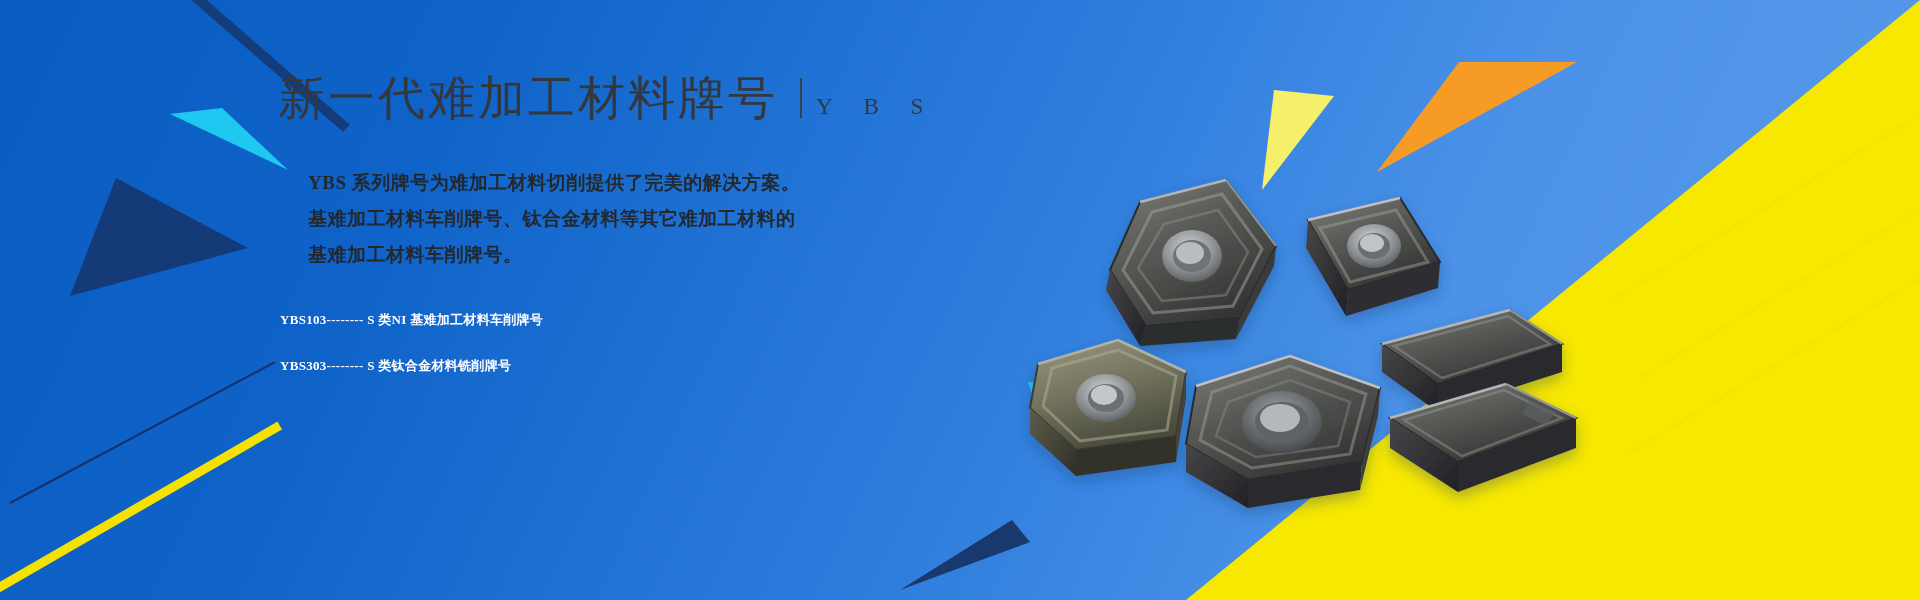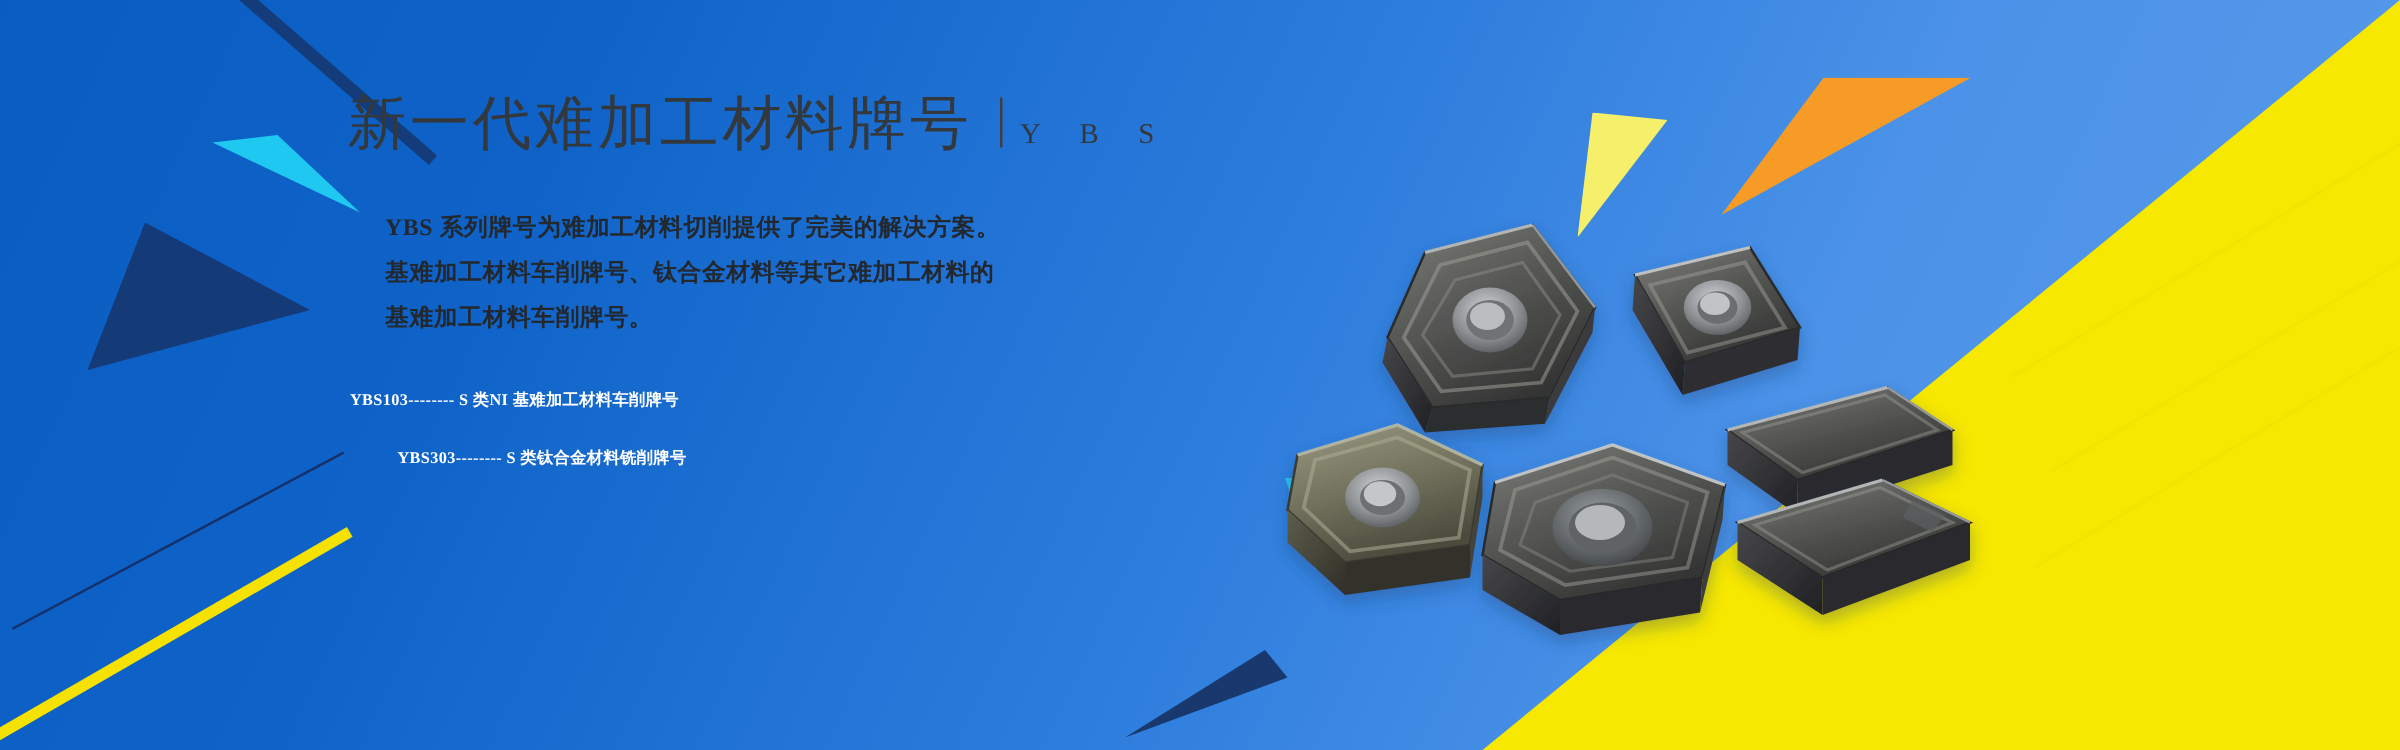--- a/index.html
+++ b/index.html
@@ -109,21 +109,21 @@
     font-weight:700;
     margin-left:28px;
   }
   .para div{white-space:nowrap;}
 
   .grades{
     position:absolute;left:2px;top:306px;
     color:#ffffff;font-size:13px;font-weight:700;letter-spacing:.3px;
   }
   .grades .row{white-space:nowrap;margin-bottom:18px;line-height:28px;}
-  .grades .row:last-child{margin-bottom:0;margin-left:38px;}
+  .grades .row:last-child{margin-bottom:0;}
 
   
   .product{position:absolute;left:990px;top:150px;width:620px;height:400px;}
   .product svg{display:block;}
 </style>
 </head>
 <body>
 
 <div class="stage">
 

